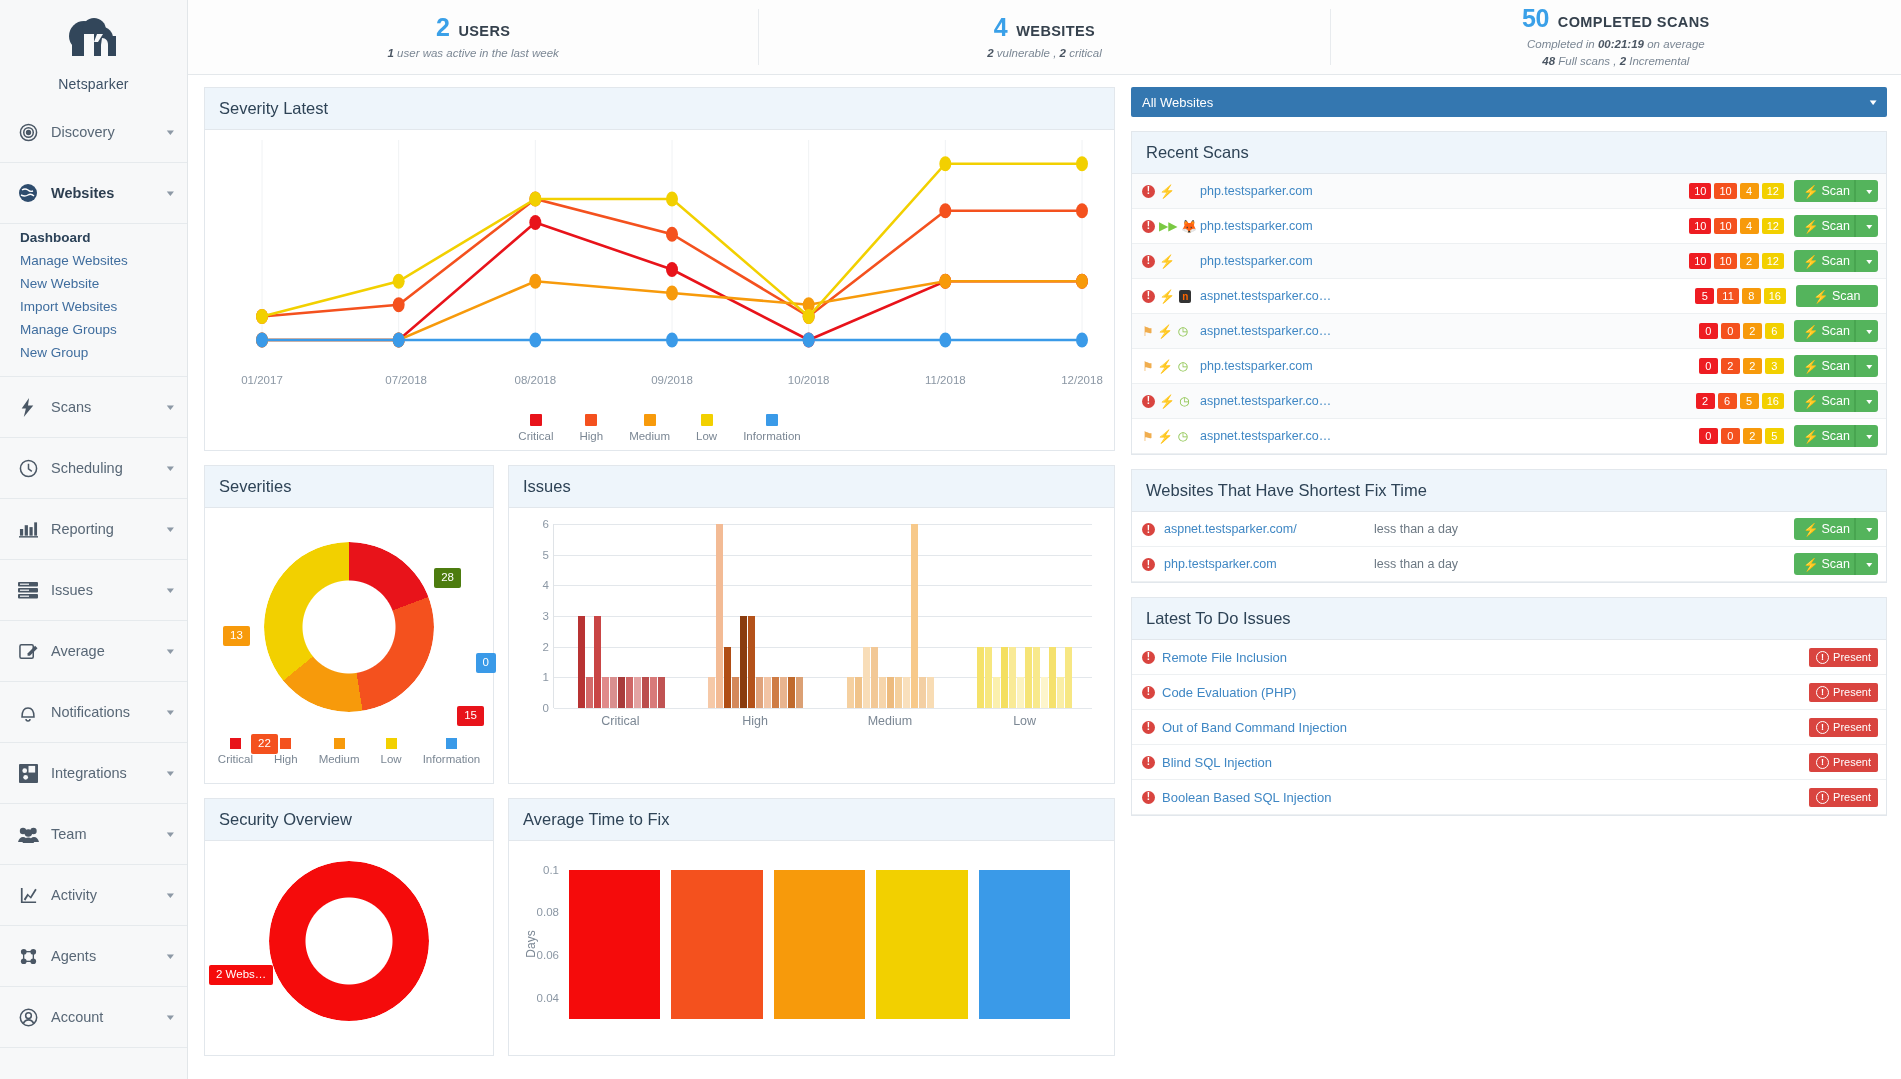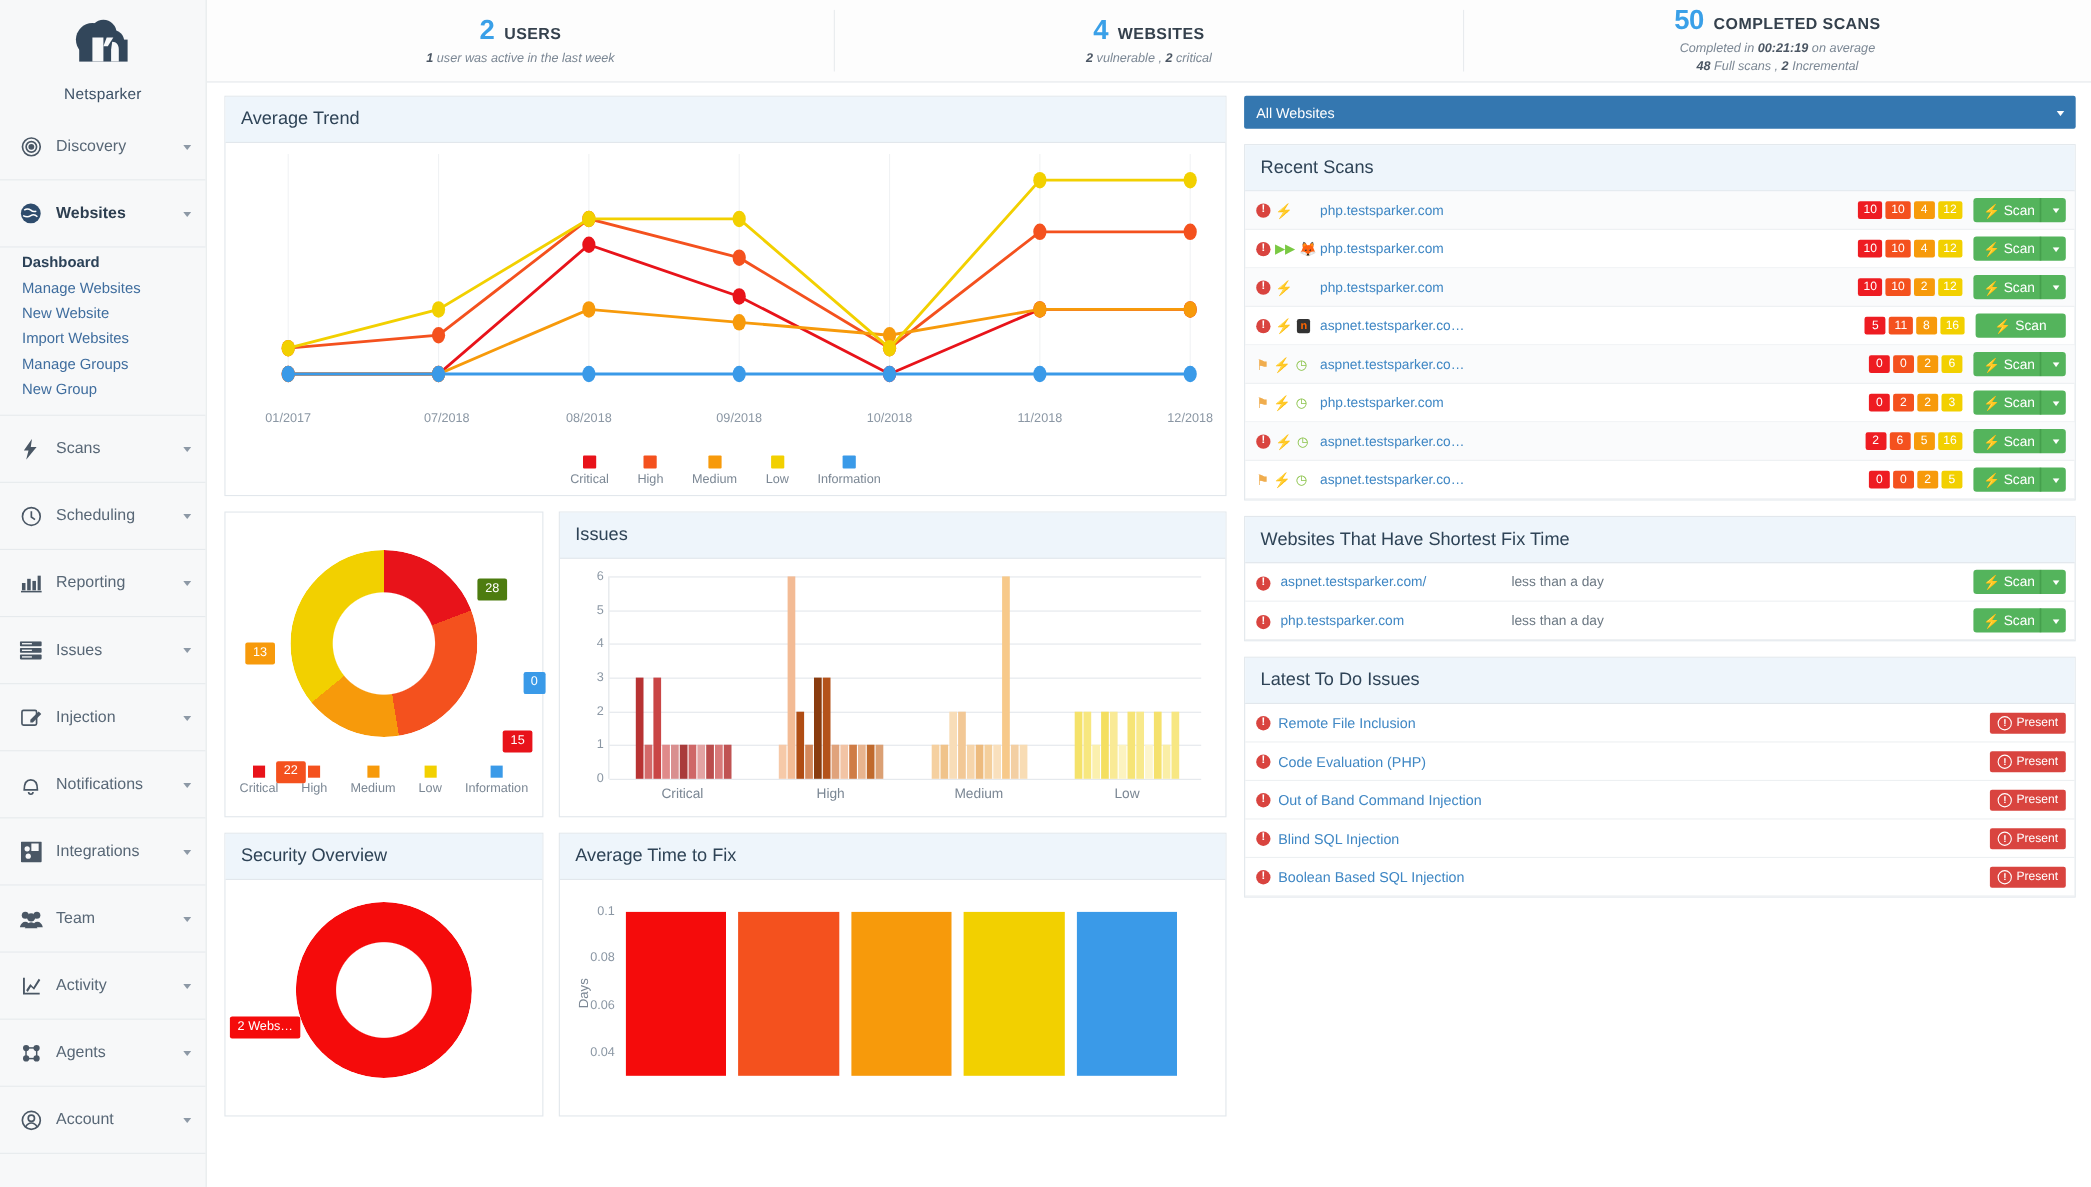--- a/index.html
+++ b/index.html
@@ -282,21 +282,21 @@
       <span class="chev">▾</span>
     </div>
 
     <div class="nav-item">
       <span class="nav-ico">
         <svg width="19" height="19" viewBox="0 0 20 20" fill="none" stroke="#4a5765" stroke-width="1.6">
           <rect x="1" y="3" width="14" height="14" rx="1.5"></rect>
             <path d="M9 12 l8 -8 l2.5 2.5 l-8 8 h-2.5 z" fill="#4a5765" stroke="none"></path>
         </svg>
       </span>
-      <span class="nav-label">Injection</span>
+      <span class="nav-label">Average</span>
       <span class="chev">▾</span>
     </div>
 
     <div class="nav-item">
       <span class="nav-ico">
         <svg width="18" height="19" viewBox="0 0 18 19" fill="none" stroke="#4a5765" stroke-width="1.5">
           <path d="M3 14 q0 -9 6 -9 q6 0 6 9 z"></path>
             <path d="M7 16 a2 2 0 0 0 4 0"></path>
         </svg>
       </span>
@@ -404,21 +404,21 @@
           <b>48</b><span> Full scans , </span><b>2</b><span> Incremental</span>
         </div>
       </div>
     </div>
 
     <div class="content">
 
       <div class="left-col">
 
         <div class="panel">
-          <div class="panel-head">Average Trend</div>
+          <div class="panel-head">Severity Latest</div>
           <div class="panel-body">
             <div class="trend-wrap">
               <svg id="trendsvg" width="890" height="230" viewBox="0 0 890 230">
                   <line x1="45" y1="0" x2="45" y2="200" stroke="#f0f2f4" stroke-width="1"></line>
                   <line x1="181.66666666666666" y1="0" x2="181.66666666666666" y2="200" stroke="#f0f2f4" stroke-width="1"></line>
                   <line x1="318.3333333333333" y1="0" x2="318.3333333333333" y2="200" stroke="#f0f2f4" stroke-width="1"></line>
                   <line x1="455" y1="0" x2="455" y2="200" stroke="#f0f2f4" stroke-width="1"></line>
                   <line x1="591.6666666666666" y1="0" x2="591.6666666666666" y2="200" stroke="#f0f2f4" stroke-width="1"></line>
                   <line x1="728.3333333333333" y1="0" x2="728.3333333333333" y2="200" stroke="#f0f2f4" stroke-width="1"></line>
                   <line x1="865" y1="0" x2="865" y2="200" stroke="#f0f2f4" stroke-width="1"></line>
@@ -493,20 +493,21 @@
                 <div class="li">
        <div class="sw" style="background:#3a9ae8"></div>
        <span>Information</span>
      </div>
               </div>
           </div>
         </div>
 
         <div class="row2">
           <div class="panel col-sev">
+            <div class="panel-head">Severities</div>
             <div class="panel-body" style="padding-top:14px;">
               <div class="donut-wrap">
                 <div class="donut" id="sevdonut" style="background: conic-gradient(rgb(232, 19, 26) 0deg, rgb(232, 19, 26) 69.2308deg, rgb(244, 81, 30) 69.2308deg, rgb(244, 81, 30) 170.769deg, rgb(247, 154, 11) 170.769deg, rgb(247, 154, 11) 230.769deg, rgb(242, 208, 0) 230.769deg, rgb(242, 208, 0) 360deg);"></div>
                 <span class="dlabel" id="dl0" style="top:46px;right:20px;background:#4d7c0f;">28</span>
                 <span class="dlabel" id="dl1" style="top:104px;left:6px;background:#f79a0b;">13</span>
                 <span class="dlabel" id="dl2" style="top:131px;right:-15px;background:#3a9ae8;">0</span>
                 <span class="dlabel" id="dl3" style="top:184px;right:-3px;background:#e8131a;">15</span>
                 <span class="dlabel" id="dl4" style="top:212px;left:34px;background:#f4511e;">22</span>
               </div>
               <div class="sev-legend" id="sevlegend">

